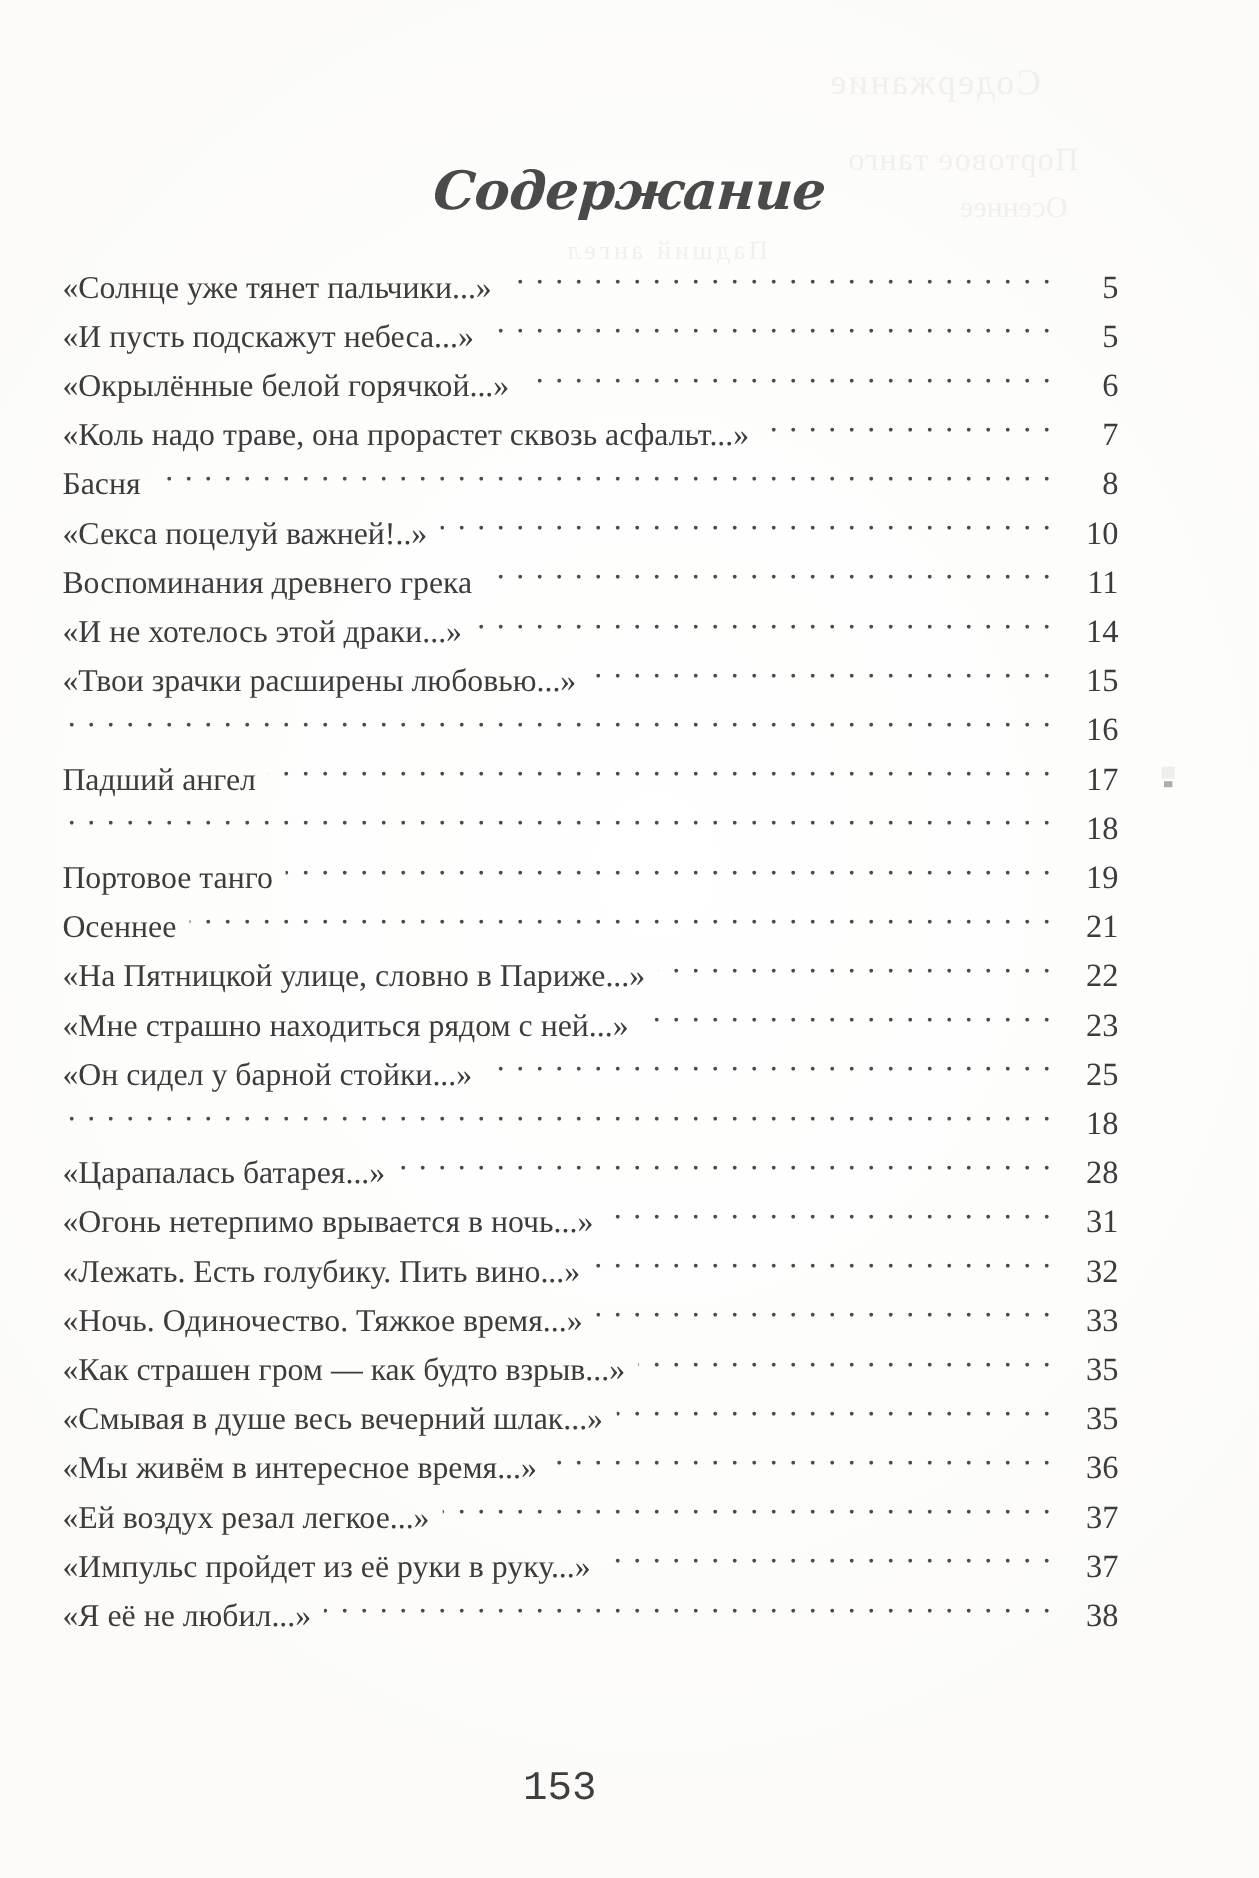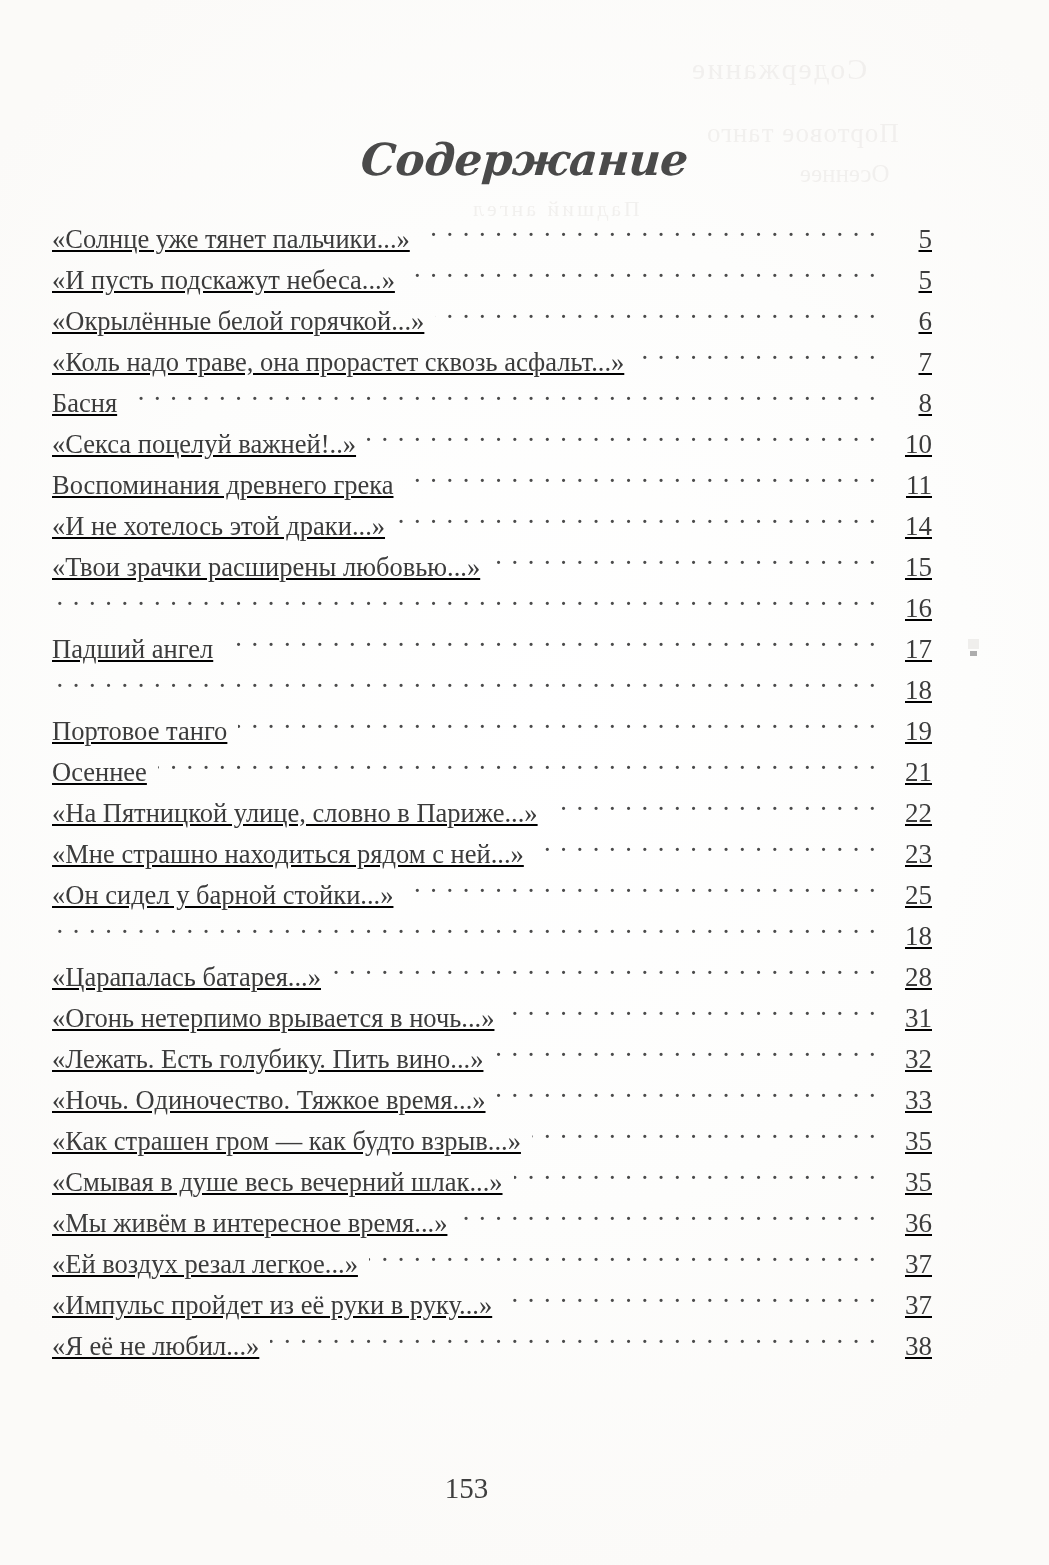--- a/index.html
+++ b/index.html
@@ -85,21 +85,20 @@
     letter-spacing: -0.5px;
     transform: skewX(-4deg);
   }
 
   
   .toc-list {
     position: absolute;
     top: 219px;
     left: 52px;
     width: 880px;
-    text-decoration: underline;
   }
 
   .toc-entry {
     display: flex;
     align-items: baseline;
     height: 41px;
     font-size: 26.5px;
     line-height: 41px;
     color: #3c3c3c;
     white-space: nowrap;
@@ -139,22 +138,23 @@
     font-size: 27px;
   }
 
   
   .folio {
     position: absolute;
     top: 1472px;
     left: 0;
     width: 933px;
     text-align: center;
-    font-size: 29px;
+    font-size: 34px;
     color: #3e3e3e;
+    font-family: Liberation Mono, monospace;
   }
 </style>
 </head>
 <body>
 
 <div class="page">
 
   <div class="bleed bleed-1">Содержание</div>
   <div class="bleed bleed-2">Портовое танго</div>
   <div class="bleed bleed-3">Осеннее</div>

